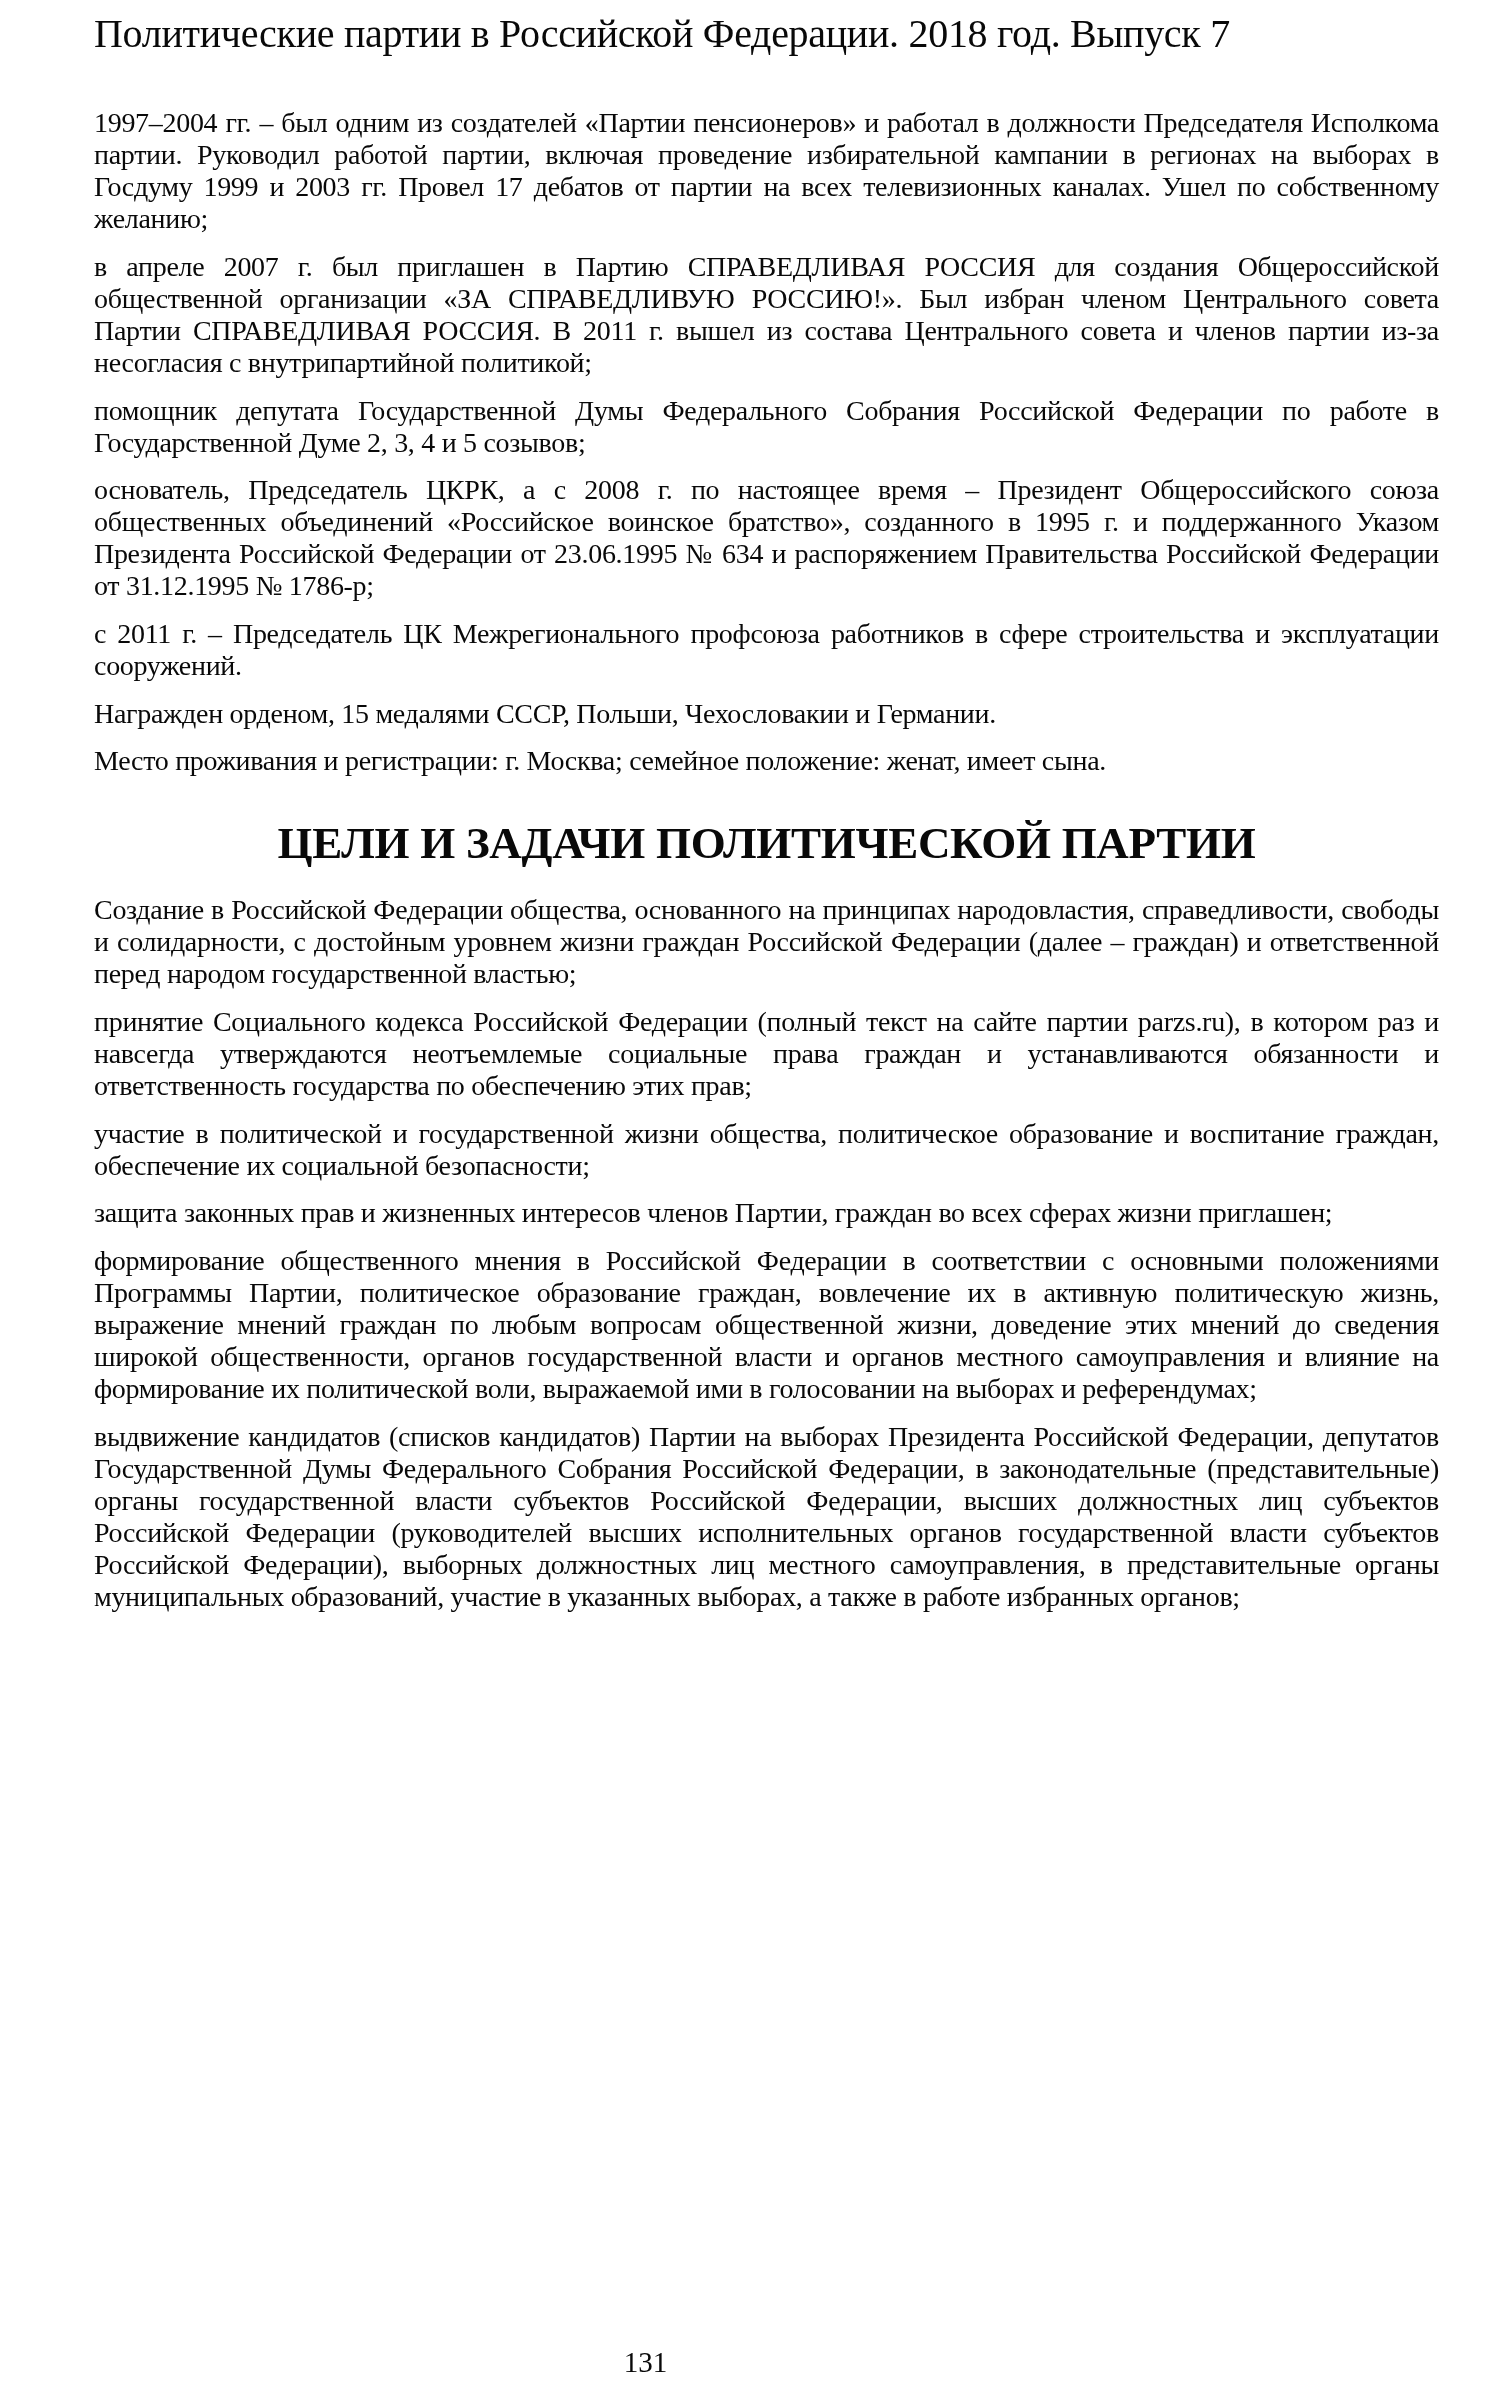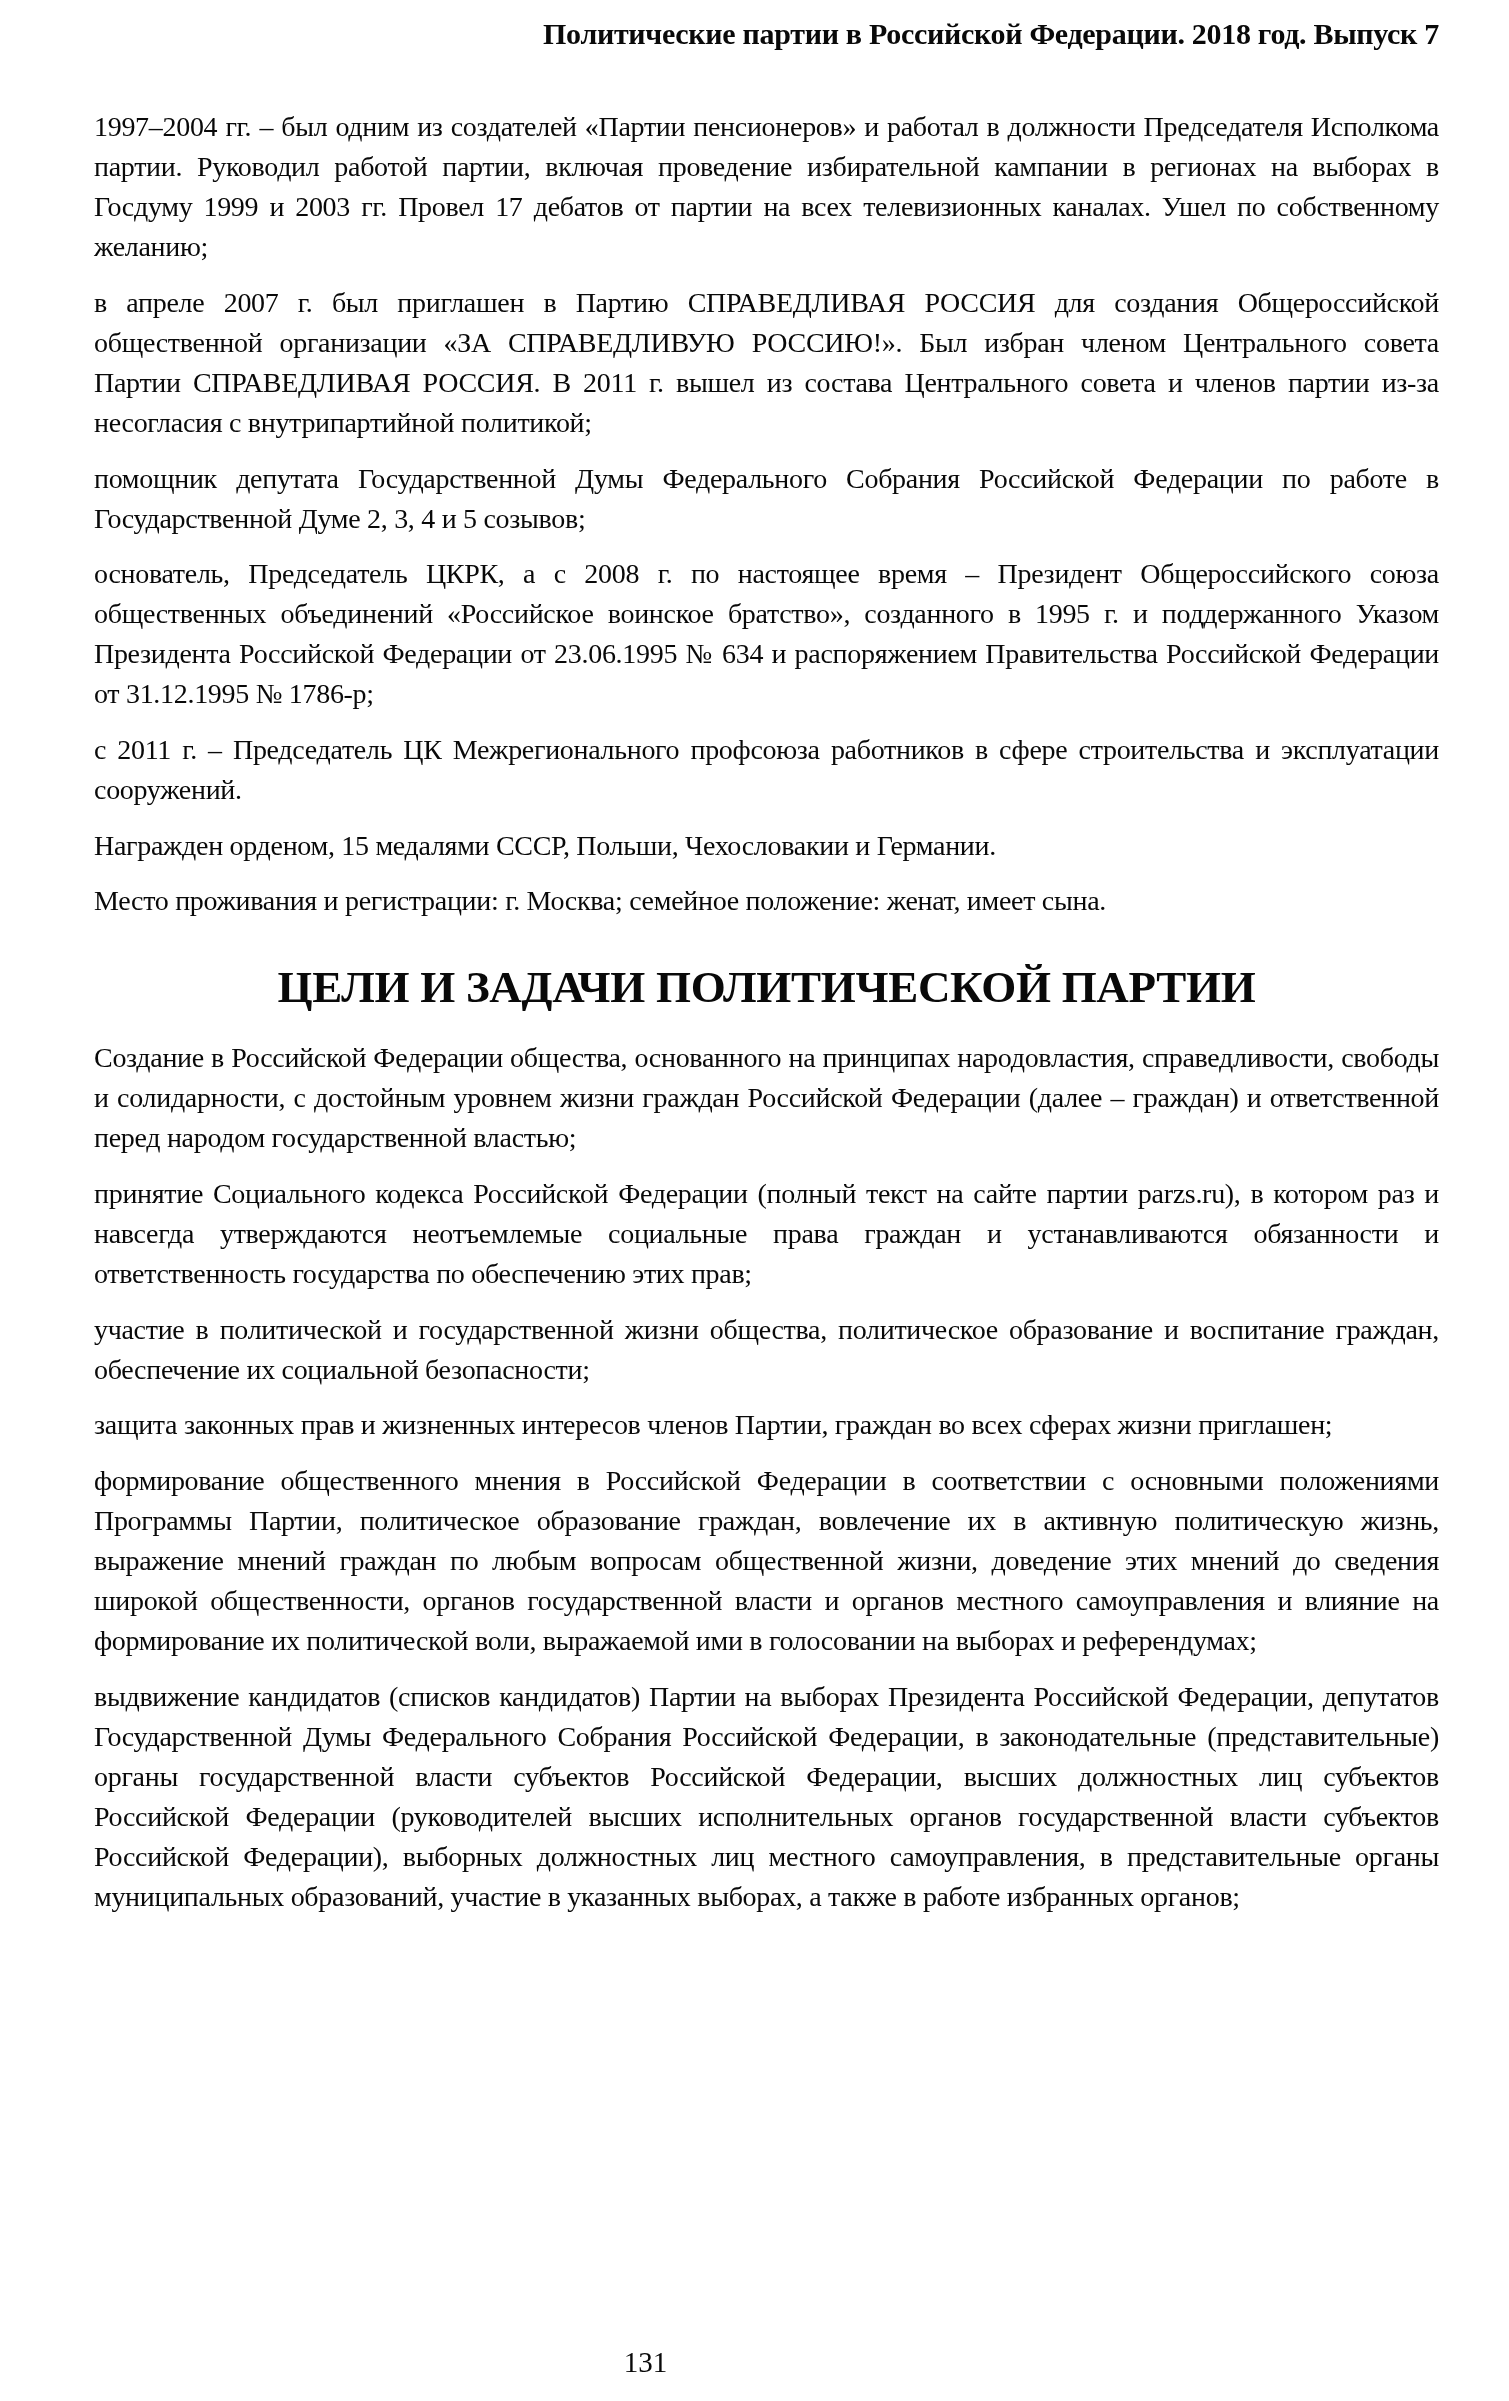--- a/index.html
+++ b/index.html
@@ -12,33 +12,32 @@
     color: #090909;
   }
   .page {
     position: relative;
     width: 1509px;
     height: 2401px;
     background: #ffffff;
     padding: 16.3px 70px 0 94px;
   }
   .running-header {
-    text-align: right;
-    font-weight: bold;
-    font-size: 30px;
+    font-weight: normal;
+    font-size: 40px;
     line-height: 36px;
     letter-spacing: -0.3px;
     white-space: nowrap;
   }
   .content {
     margin-top: 55px;
   }
   .content p {
     font-size: 28px;
-    line-height: 40px;
+    line-height: 32px;
     text-align: justify;
     letter-spacing: -0.3px;
     margin-bottom: 15.7px;
   }
   .section-heading {
     font-size: 45px;
     line-height: 44px;
     font-weight: bold;
     text-align: center;
     letter-spacing: -0.3px;

